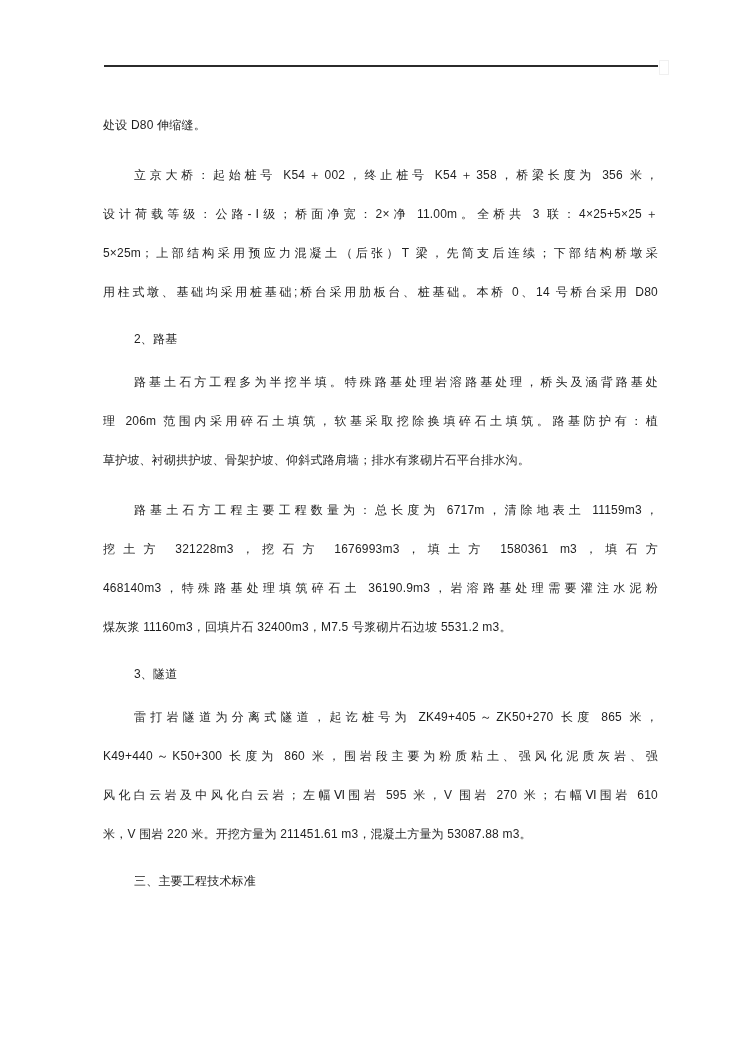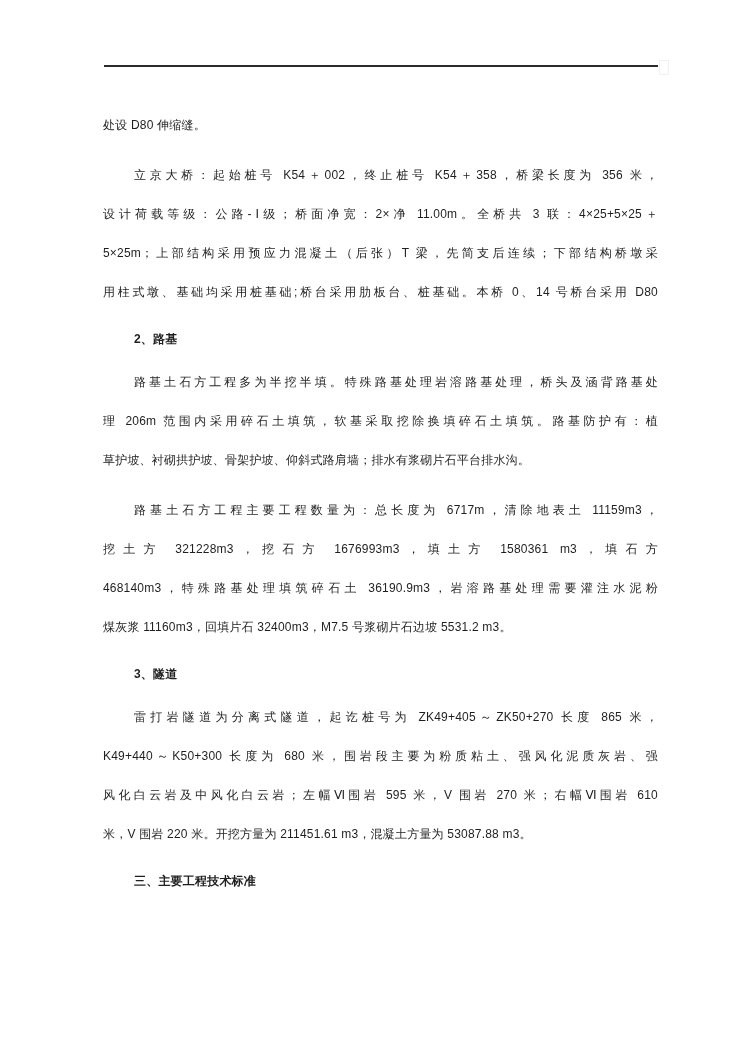--- a/index.html
+++ b/index.html
@@ -46,21 +46,21 @@
   }
   .line {
     height: 39px;
     line-height: 39px;
     font-size: 12px;
     color: var(--text-color);
     letter-spacing: 0.2px;
     white-space: normal;
   }
   .line.heading {
-    font-weight: 700;
+    font-weight: 400;
     margin-top: 8px;
     margin-bottom: 4px;
     text-indent: 31px;
   }
   .line.indent {
     text-indent: 31px;
   }
   .line.justify {
     text-align: justify;
     text-align-last: justify;
@@ -85,18 +85,18 @@
       <div class="line heading">2、路基</div>
       <div class="line indent justify">路基土石方工程多为半挖半填。特殊路基处理岩溶路基处理，桥头及涵背路基处</div>
       <div class="line justify">理 206m 范围内采用碎石土填筑，软基采取挖除换填碎石土填筑。路基防护有：植</div>
       <div class="line">草护坡、衬砌拱护坡、骨架护坡、仰斜式路肩墙；排水有浆砌片石平台排水沟。</div>
       <div class="line indent justify gap">路基土石方工程主要工程数量为：总长度为 6717m，清除地表土 11159m3，</div>
       <div class="line justify">挖土方 321228m3，挖石方 1676993m3，填土方 1580361 m3，填石方</div>
       <div class="line justify">468140m3，特殊路基处理填筑碎石土 36190.9m3，岩溶路基处理需要灌注水泥粉</div>
       <div class="line">煤灰浆 11160m3，回填片石 32400m3，M7.5 号浆砌片石边坡 5531.2 m3。</div>
       <div class="line heading">3、隧道</div>
       <div class="line indent justify">雷打岩隧道为分离式隧道，起讫桩号为 ZK49+405～ZK50+270 长度 865 米，</div>
-      <div class="line justify">K49+440～K50+300 长度为 680 米，围岩段主要为粉质粘土、强风化泥质灰岩、强</div>
+      <div class="line justify">K49+440～K50+300 长度为 860 米，围岩段主要为粉质粘土、强风化泥质灰岩、强</div>
       <div class="line justify">风化白云岩及中风化白云岩；左幅Ⅵ围岩 595 米，V 围岩 270 米；右幅Ⅵ围岩 610</div>
       <div class="line">米，V 围岩 220 米。开挖方量为 211451.61 m3，混凝土方量为 53087.88 m3。</div>
       <div class="line heading">三、主要工程技术标准</div>
     </div>
 </div>
 
 </body></html>

